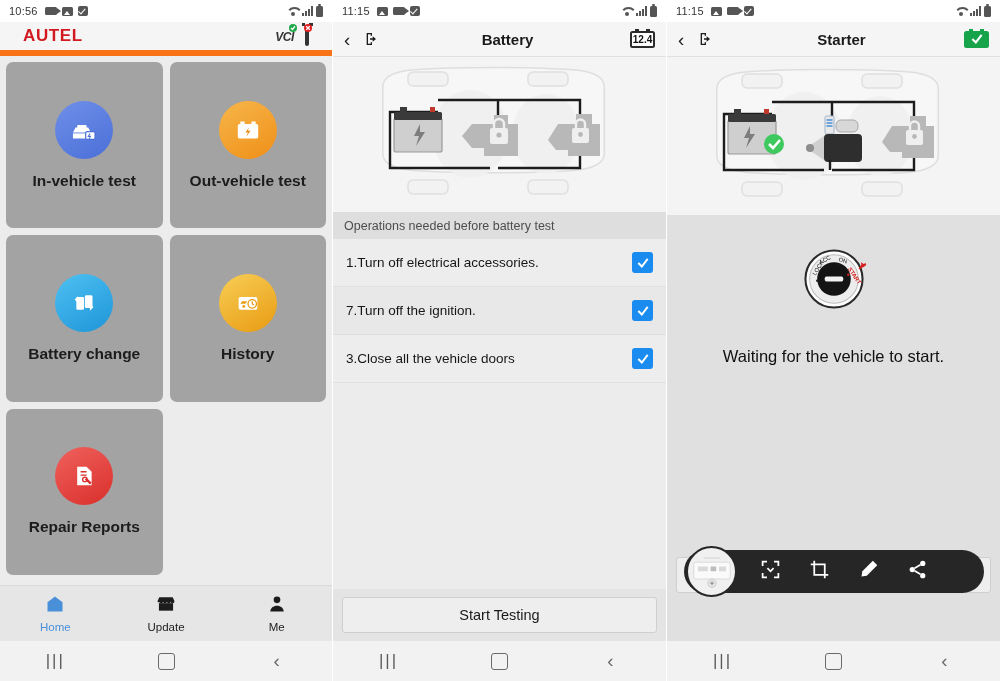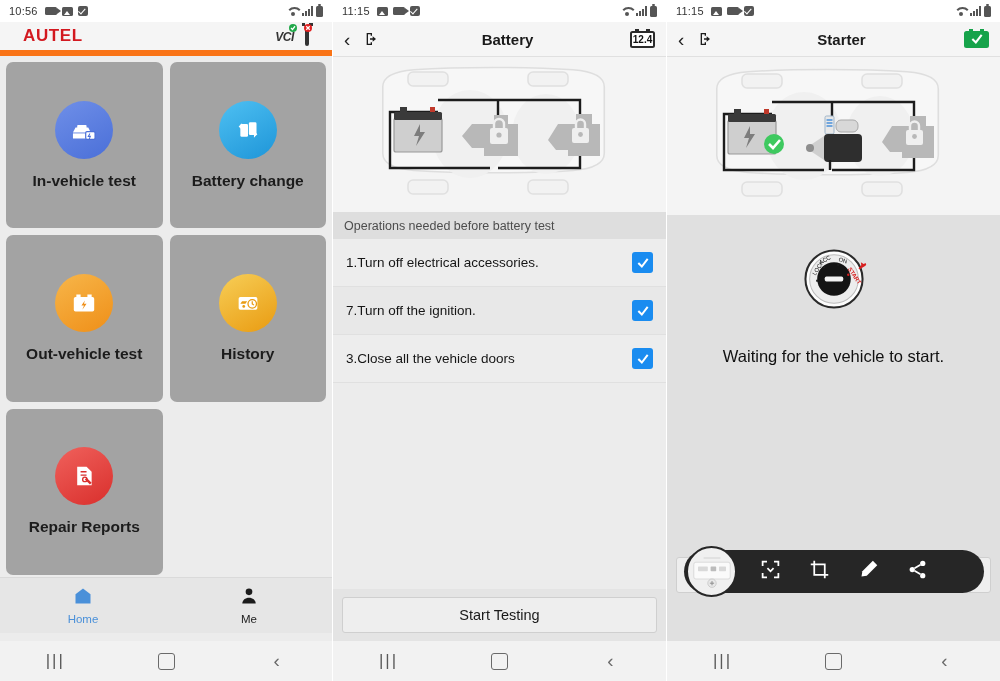--- a/index.html
+++ b/index.html
@@ -60,21 +60,21 @@
   .grid { padding:6px; display:grid; grid-template-columns:1fr 1fr;
     grid-template-rows:1fr 1fr 1fr; gap:7px; height:525px; }
   .card { background:#a3a3a3; border-radius:7px; display:flex; flex-direction:column;
     align-items:center; justify-content:center; gap:13px; }
   .circle { width:58px;height:58px;border-radius:50%; display:flex;
     align-items:center;justify-content:center; }
   .circle svg { width:34px;height:34px; }
   .card-label { font-size:15.5px; font-weight:bold; color:#1c1c1c; }
 
   
-  .botnav { position:absolute; left:0; bottom:48px; width:100%; height:56px;
+  .botnav { position:absolute; left:0; bottom:40px; width:100%; height:56px;
     background:#e6e6e6; display:flex; border-top:1px solid #dadada; }
   .navitem { flex:1; display:flex; flex-direction:column; align-items:center;
     justify-content:center; gap:3px; }
   .navitem svg { width:20px;height:20px; }
   .navlabel { font-size:11.5px; }
   .nav-active .navlabel { color:#4a90d9; }
   .nav-idle .navlabel { color:#222; }
 
   
   .softkeys { position:absolute; left:0; bottom:0; width:100%; height:40px;
@@ -204,41 +204,41 @@
               <path d="M10 17h15l3 6H7z" fill="#fff"></path>
               <rect x="12" y="14" width="11" height="5" rx="1" fill="#fff"></rect>
               <rect x="22" y="22" width="11" height="9" rx="1.5" fill="#fff" stroke="#4a6fd8" stroke-width="1.4"></rect>
               <path d="M27 24l-2 3.5h2.5L26 31" stroke="#4a6fd8" stroke-width="1.2" fill="none"></path>
             </svg>
         </span>
         <span class="card-label">In-vehicle test</span>
       </div>
 
       <div class="card">
+        <span class="circle" style="background:linear-gradient(150deg,#f7b64a,#ef8f18)">
+          <svg viewBox="0 0 40 40">
+              <rect x="8" y="13" width="24" height="17" rx="2" fill="#fff"></rect>
+              <rect x="11" y="10" width="5" height="4" fill="#fff"></rect>
+              <rect x="24" y="10" width="5" height="4" fill="#fff"></rect>
+              <path d="M21 17l-4 6h3l-2 5 5-7h-3z" fill="#ef8f18"></path>
+            </svg>
+        </span>
+        <span class="card-label">Out-vehicle test</span>
+      </div>
+
+      <div class="card">
         <span class="circle" style="background:linear-gradient(150deg,#4ec0f2,#1e95d8)">
           <svg viewBox="0 0 40 40">
               <rect x="11" y="13" width="9" height="15" rx="1.5" fill="#fff"></rect>
               <rect x="21" y="11" width="9" height="15" rx="1.5" fill="#fff"></rect>
               <path d="M9 16l4-4v3h4v2h-4v3z" fill="#fff"></path>
               <path d="M31 25l-4 4v-3h-4v-2h4v-3z" fill="#fff"></path>
             </svg>
         </span>
         <span class="card-label">Battery change</span>
-      </div>
-
-      <div class="card">
-        <span class="circle" style="background:linear-gradient(150deg,#f7b64a,#ef8f18)">
-          <svg viewBox="0 0 40 40">
-              <rect x="8" y="13" width="24" height="17" rx="2" fill="#fff"></rect>
-              <rect x="11" y="10" width="5" height="4" fill="#fff"></rect>
-              <rect x="24" y="10" width="5" height="4" fill="#fff"></rect>
-              <path d="M21 17l-4 6h3l-2 5 5-7h-3z" fill="#ef8f18"></path>
-            </svg>
-        </span>
-        <span class="card-label">Out-vehicle test</span>
       </div>
 
 
       <div class="card">
         <span class="circle" style="background:linear-gradient(150deg,#f7ce57,#e99b11)">
           <svg viewBox="0 0 40 40">
               <rect x="9" y="13" width="22" height="15" rx="2" fill="#fff"></rect>
               <path d="M11 21h6l2-3h-6z" fill="#e99b11"></path>
               <circle cx="15" cy="24" r="1.6" fill="#e99b11"></circle>
               <circle cx="25" cy="21" r="5" fill="#fff" stroke="#e99b11" stroke-width="1.5"></circle>
@@ -262,20 +262,29 @@
     </div>
 
     <div class="botnav">
       <div class="navitem nav-active">
         <span>
           <svg viewBox="0 0 24 24">
               <path d="M12 3l9 7v11H3V10z" fill="#4a90d9"></path>
             </svg>
         </span>
         <span class="navlabel">Home</span>
+      </div>
+      <div class="navitem nav-idle">
+        <span>
+          <svg viewBox="0 0 24 24">
+              <path d="M2 8l2-4h16l2 4v2c-1.5 1.6-3 1.6-4.5 0-1.5 1.6-3 1.6-4.5 0-1.5 1.6-3 1.6-4.5 0C7 11.6 5.5 11.6 4 10H2z" fill="#1c1c1c"></path>
+              <rect x="3.5" y="11" width="17" height="9" fill="#1c1c1c"></rect>
+            </svg>
+        </span>
+        <span class="navlabel">Update</span>
       </div>
       <div class="navitem nav-idle">
         <span>
           <svg viewBox="0 0 24 24">
               <circle cx="12" cy="7" r="4" fill="#1c1c1c"></circle>
               <path d="M4 21c0-4.4 3.6-7 8-7s8 2.6 8 7z" fill="#1c1c1c"></path>
             </svg>
         </span>
         <span class="navlabel">Me</span>
       </div>

